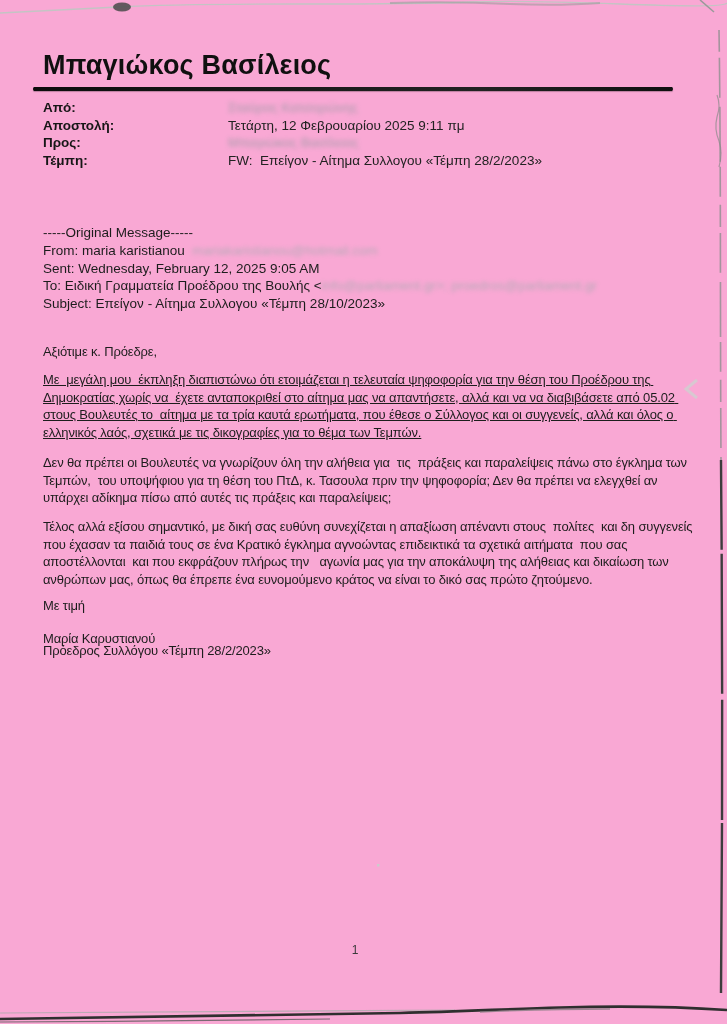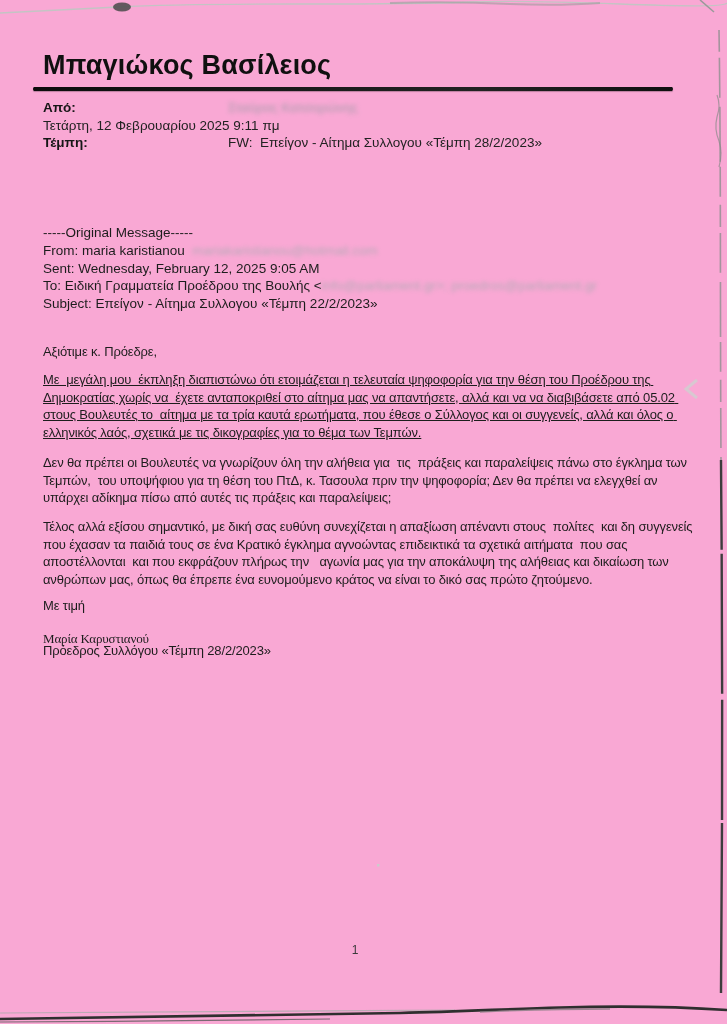--- a/index.html
+++ b/index.html
@@ -90,21 +90,21 @@
     letter-spacing: -0.15px;
     line-height: 17.5px;
     color: #1d1d1d;
     white-space: pre-wrap;
   }
   .salutation   { top: 343px; }
   .para-1       { top: 371px; text-decoration: underline; }
   .para-2       { top: 454px; }
   .para-3       { top: 518px; }
   .closing      { top: 597px; }
-  .sig-name     { top: 630px; font-family: Liberation Serif, serif; }
+  .sig-name     { top: 630px; }
   .sig-title    { top: 642px; }
 
   .page-number {
     position: absolute;
     left: 0;
     top: 943px;
     width: 710px;
     text-align: center;
     font-size: 12px;
     color: #3a3a3a;
@@ -125,34 +125,39 @@
 
   <div class="doc-title">Μπαγιώκος Βασίλειος</div>
   <div class="title-rule"></div>
 
   <div class="fields">
     <div class="field-row">
       <span class="field-label">Από:</span>
       <span class="field-value blur">Σταύρος Κατσορώνης</span>
     </div>
     <div class="field-row">
+      <span class="field-label">Αποστολή:</span>
       <span class="field-value">Τετάρτη, 12 Φεβρουαρίου 2025 9:11 πμ</span>
+    </div>
+    <div class="field-row">
+      <span class="field-label">Προς:</span>
+      <span class="field-value blur">Μπαγιώκος Βασίλειος</span>
     </div>
     <div class="field-row">
       <span class="field-label">Τέμπη:</span>
       <span class="field-value">FW:  Επείγον - Αίτημα Συλλογου «Τέμπη 28/2/2023»</span>
     </div>
   </div>
 
   <div class="orig-block">
     <div>-----Original Message-----</div>
     <div><span>From: maria karistianou</span><span class="blur-light">  mariakaristianou@hotmail.com</span></div>
     <div>Sent: Wednesday, February 12, 2025 9:05 AM</div>
     <div><span>To: Ειδική Γραμματεία Προέδρου της Βουλής &lt;</span><span class="blur-light">info@parliament.gr&gt;;</span><span class="blur-light"> proedros@parliament.gr</span></div>
-    <div>Subject: Επείγον - Αίτημα Συλλογου «Τέμπη 22/2/2023»</div>
+    <div>Subject: Επείγον - Αίτημα Συλλογου «Τέμπη 28/10/2023»</div>
   </div>
 
   <div class="para salutation">Αξιότιμε κ. Πρόεδρε,</div>
   <div class="para para-1">Με  μεγάλη μου  έκπληξη διαπιστώνω ότι ετοιμάζεται η τελευταία ψηφοφορία για την θέση του Προέδρου της Δημοκρατίας χωρίς να  έχετε ανταποκριθεί στο αίτημα μας να απαντήσετε, αλλά και να να διαβιβάσετε από 05.02 στους Βουλευτές το  αίτημα με τα τρία καυτά ερωτήματα, που έθεσε ο Σύλλογος και οι συγγενείς, αλλά και όλος ο ελληνικός λαός, σχετικά με τις δικογραφίες για το θέμα των Τεμπών.</div>
   <div class="para para-2">Δεν θα πρέπει οι Βουλευτές να γνωρίζουν όλη την αλήθεια για  τις  πράξεις και παραλείψεις πάνω στο έγκλημα των Τεμπών,  του υποψήφιου για τη θέση του ΠτΔ, κ. Τασουλα πριν την ψηφοφορία; Δεν θα πρέπει να ελεγχθεί αν υπάρχει αδίκημα πίσω από αυτές τις πράξεις και παραλείψεις;</div>
   <div class="para para-3">Τέλος αλλά εξίσου σημαντικό, με δική σας ευθύνη συνεχίζεται η απαξίωση απέναντι στους  πολίτες  και δη συγγενείς  που έχασαν τα παιδιά τους σε ένα Κρατικό έγκλημα αγνοώντας επιδεικτικά τα σχετικά αιτήματα  που σας αποστέλλονται  και που εκφράζουν πλήρως την   αγωνία μας για την αποκάλυψη της αλήθειας και δικαίωση των ανθρώπων μας, όπως θα έπρεπε ένα ευνομούμενο κράτος να είναι το δικό σας πρώτο ζητούμενο.</div>
   <div class="para closing">Με τιμή</div>
   <div class="para sig-name">Μαρία Καρυστιανού</div>
   <div class="para sig-title">Πρόεδρος Συλλόγου «Τέμπη 28/2/2023»</div>
 

